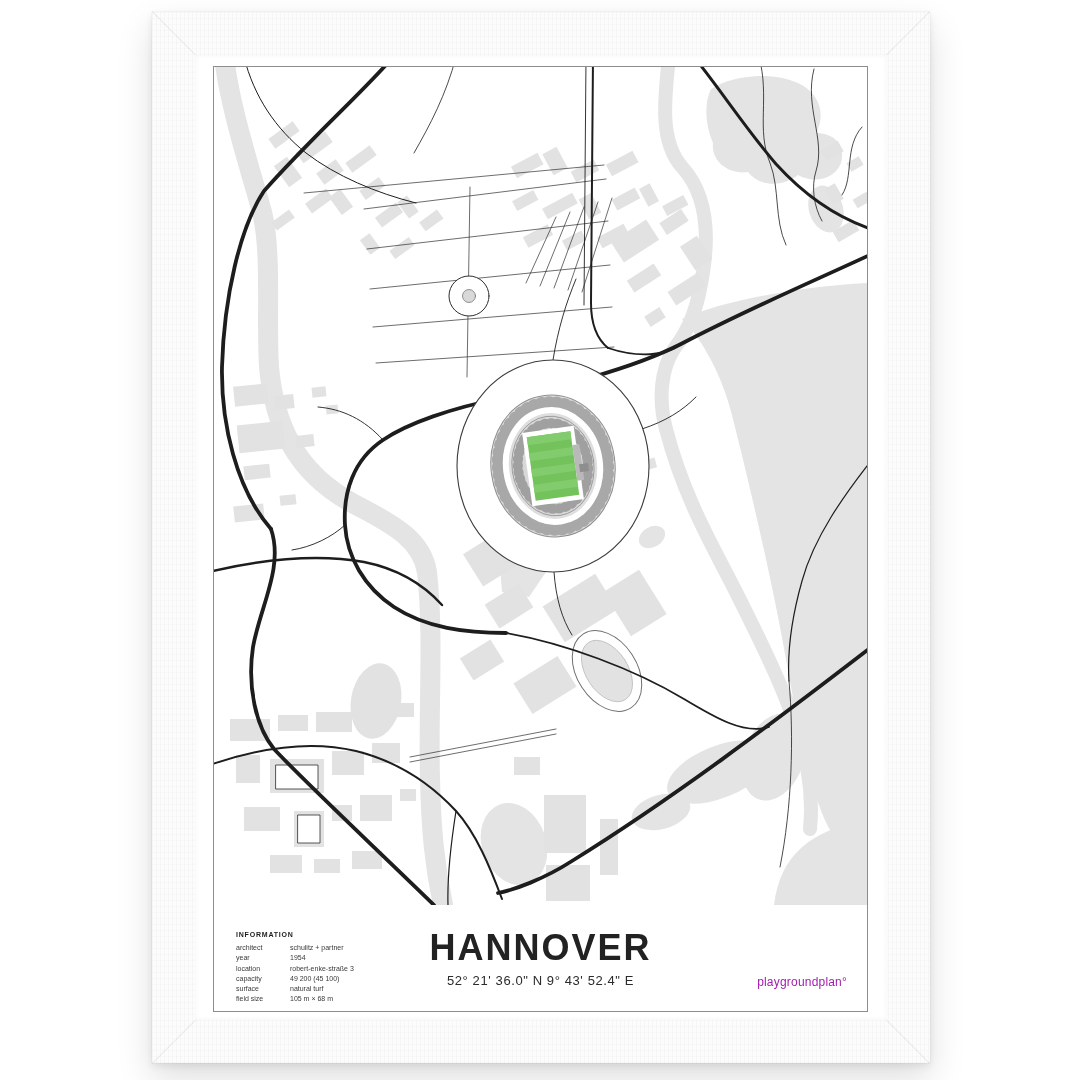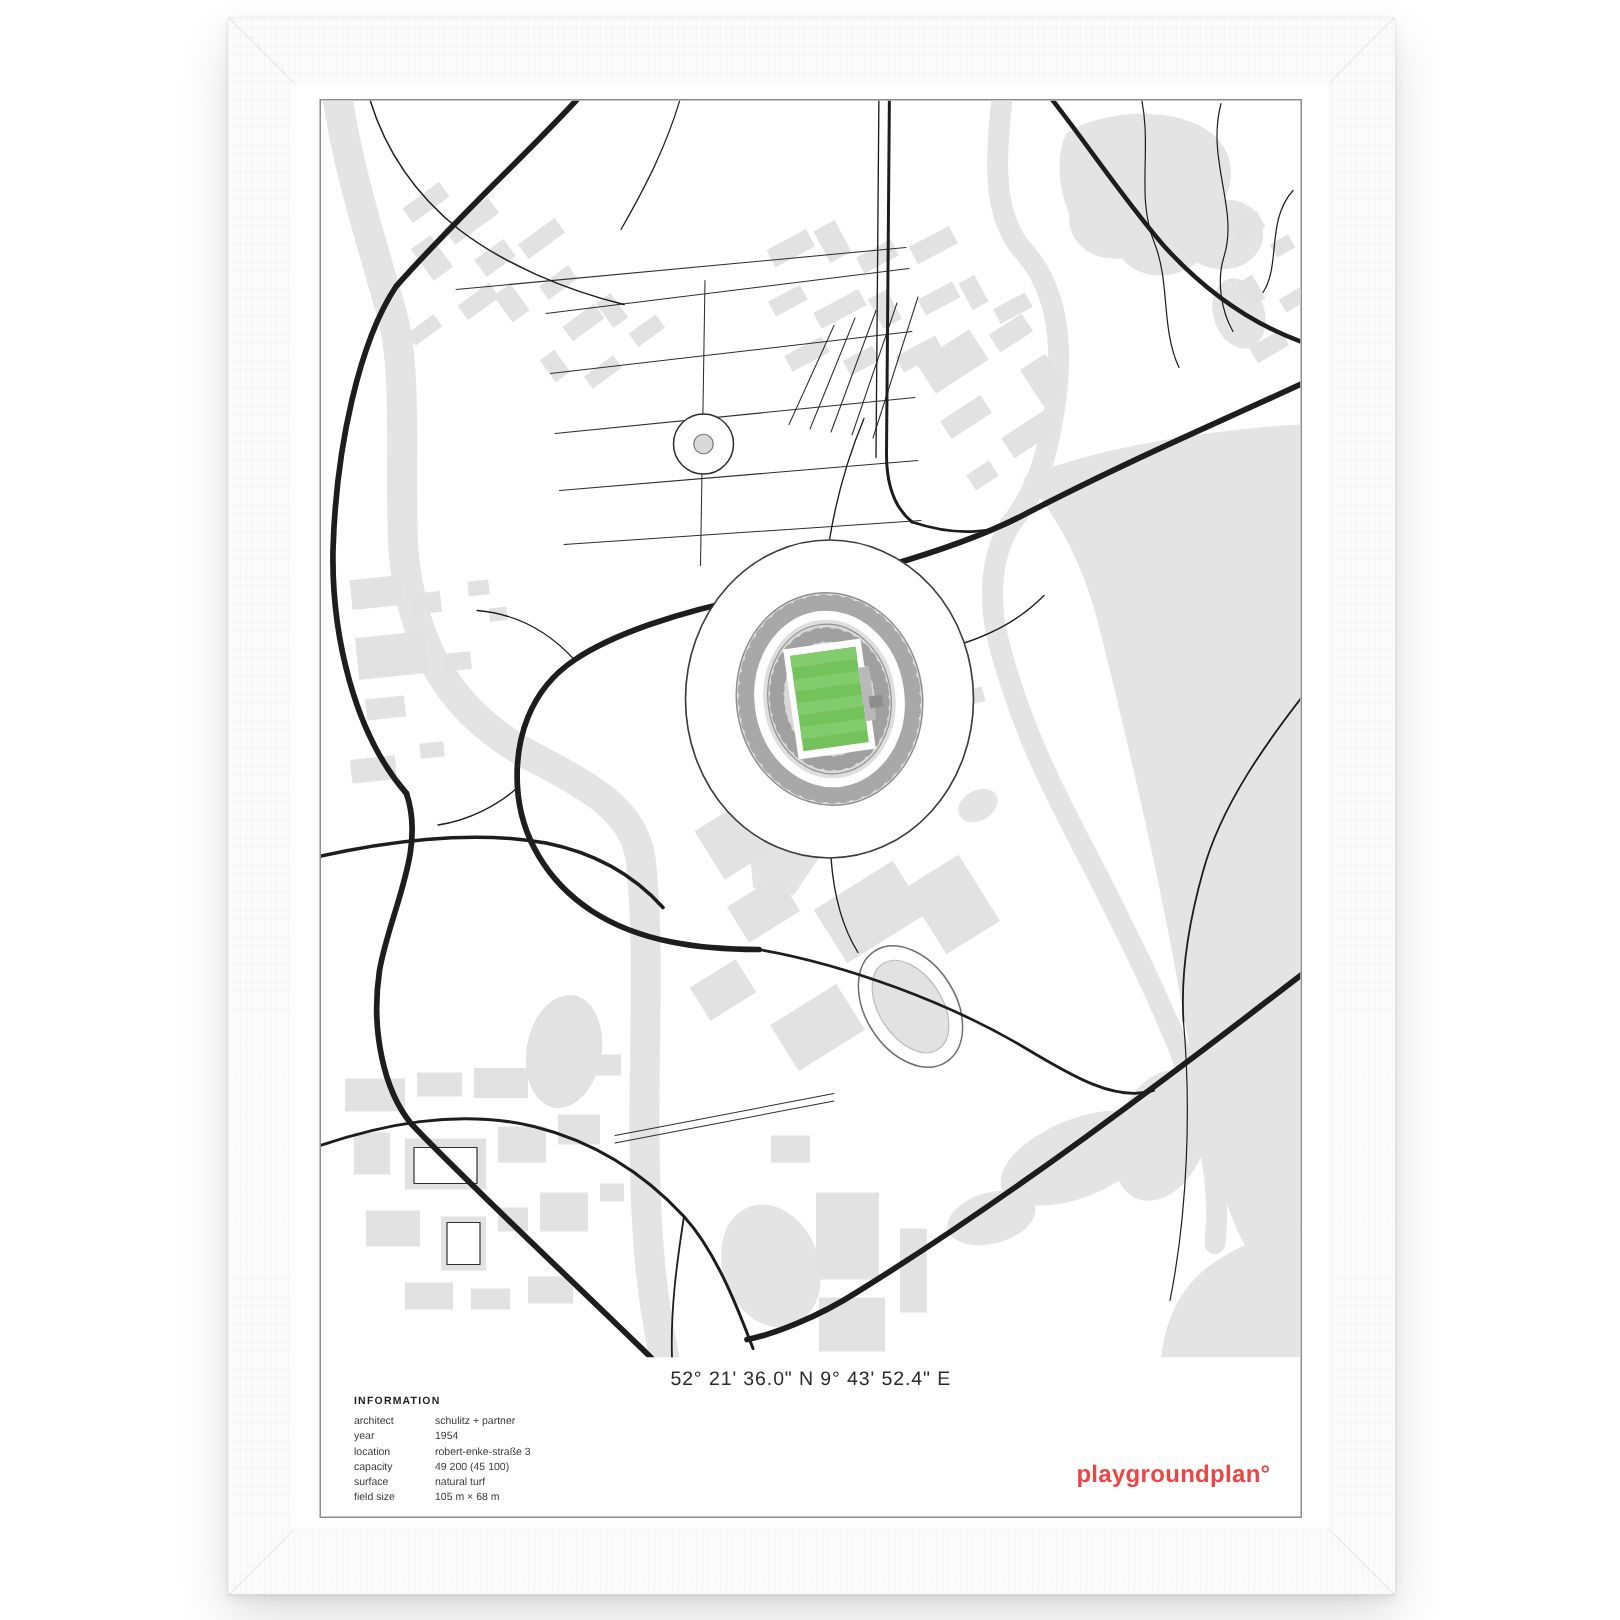--- a/index.html
+++ b/index.html
@@ -27,21 +27,21 @@
   
   .footer{position:absolute;left:0;bottom:0;width:653px;height:106px;}
   .info{position:absolute;left:22px;top:26px;color:#2e2e2e;}
   .info-heading{font-size:7px;font-weight:700;letter-spacing:.8px;color:#1d1d1d;margin-bottom:5px;}
   .info-row{display:flex;font-size:7px;line-height:10.3px;color:#3a3a3a;}
   .info-label{width:54px;}
   .info-value{white-space:nowrap;}
   .title-block{position:absolute;left:0;top:0;width:100%;text-align:center;}
   .city-title{margin-top:24px;font-size:36px;font-weight:600;letter-spacing:2px;color:#222222;line-height:1.05;}
   .coords{margin-top:6px;font-size:13px;letter-spacing:.6px;color:#2b2b2b;}
-  .brand{position:absolute;right:20px;top:70px;font-size:16px;font-weight:700;letter-spacing:.2px;color:#ef4444;}
+  .brand{position:absolute;right:20px;top:70px;font-size:12px;font-weight:400;letter-spacing:.2px;color:#a21caf;}
 </style>
 </head>
 <body>
 
 <div class="scene">
   <div class="frame">
     <div class="miter tl"></div>
     <div class="miter tr"></div>
     <div class="miter bl"></div>
     <div class="miter br"></div>
@@ -275,20 +275,21 @@
               <span class="info-label">surface</span>
               <span class="info-value">natural turf</span>
             </div>
             <div class="info-row">
               <span class="info-label">field size</span>
               <span class="info-value">105 m × 68 m</span>
             </div>
           </div>
 
           <div class="title-block">
+            <div class="city-title">HANNOVER</div>
             <div class="coords">52° 21' 36.0" N  9° 43' 52.4" E</div>
           </div>
 
           <div class="brand">playgroundplan°</div>
         </div>
 
       </div>
     </div>
   </div>
 </div>

